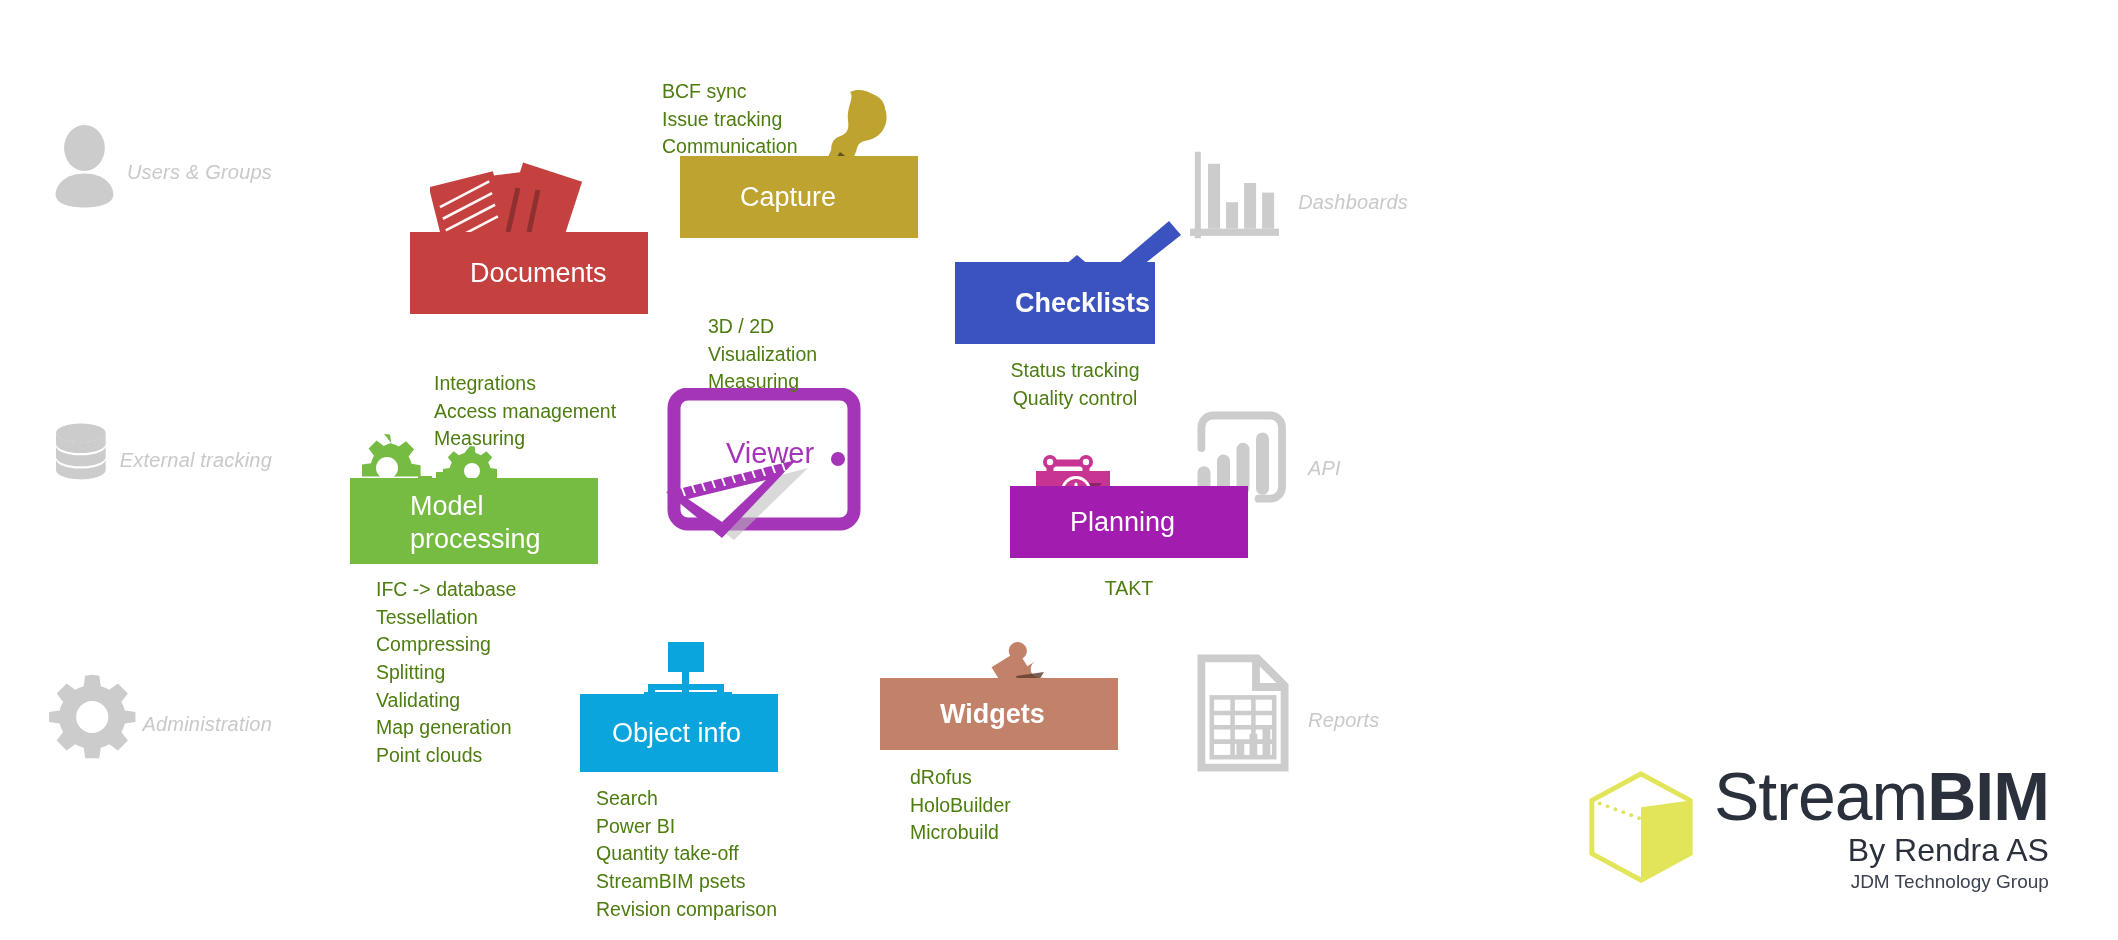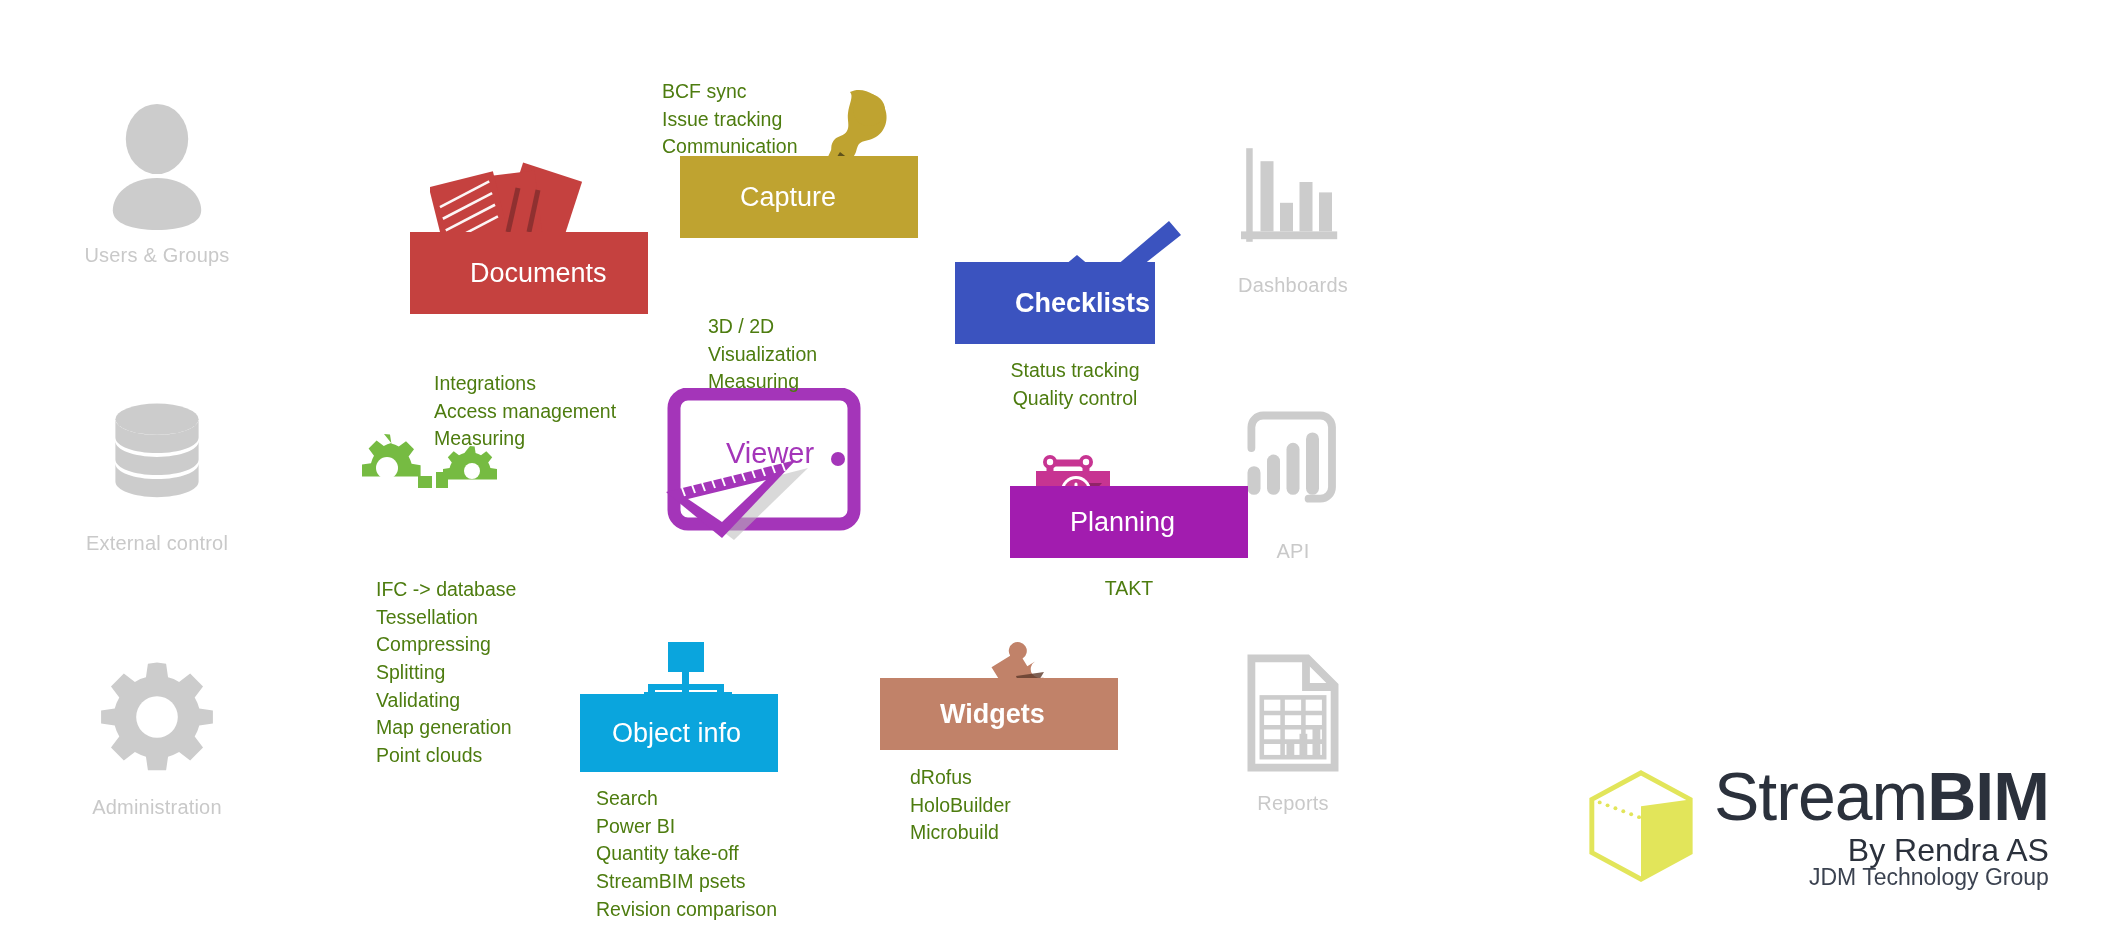--- a/index.html
+++ b/index.html
@@ -6,21 +6,21 @@
   body{
     width:2118px;height:940px;
     background:#ffffff;
     font-family:"Liberation Sans", sans-serif;
     overflow:hidden;
     position:relative;
   }
   .canvas{position:absolute;left:0;top:0;width:2118px;height:940px;}
 
   
-  .greyfeature{position:absolute;display:flex;flex-direction:column;align-items:center;width:230px;}
+  .greyfeature{position:absolute;display:flex;align-items:center;width:230px;font-style:italic;}
   .grey-icon{width:130px;height:130px;display:block;}
   .grey-caption{
     margin-top:14px;
     font-size:20px;
     color:#c9c9c9;
     font-family:"Liberation Sans", sans-serif;
     letter-spacing:.2px;
     white-space:nowrap;
   }
 
@@ -73,23 +73,23 @@
   .logo-word .light{font-weight:400;}
   .logo-word .bold{font-weight:700;}
   .logo-sub{
     font-size:32px;
     color:#2b313c;
     margin-top:4px;
     line-height:1;
     white-space:nowrap;
   }
   .logo-sub2{
-    font-size:23px;
+    font-size:19px;
     color:#3b4250;
-    margin-top:0;
+    margin-top:6px;
     line-height:1;
     white-space:nowrap;
   }
 </style>
 </head>
 <body>
 
 <div class="canvas">
 
   <div class="greyfeature" style="left:42px;top:100px;">
@@ -102,21 +102,21 @@
 
   <div class="greyfeature" style="left:42px;top:388px;">
     <svg class="grey-icon" viewBox="0 0 100 100">
       <g fill="#cccccc">
         <ellipse cx="50" cy="24" rx="32" ry="12"></ellipse>
         <path d="M18 24v14c0 6.6 14.3 12 32 12s32-5.4 32-12V24c0 6.6-14.3 12-32 12s-32-5.4-32-12z"></path>
         <path d="M18 41v14c0 6.6 14.3 12 32 12s32-5.4 32-12V41c0 6.6-14.3 12-32 12s-32-5.4-32-12z"></path>
         <path d="M18 58v14c0 6.6 14.3 12 32 12s32-5.4 32-12V58c0 6.6-14.3 12-32 12s-32-5.4-32-12z"></path>
       </g>
     </svg>
-    <div class="grey-caption">External control</div>
+    <div class="grey-caption">External tracking</div>
   </div>
 
   <div class="greyfeature" style="left:42px;top:652px;">
     <svg class="grey-icon" viewBox="0 0 100 100">
       <path fill="#cccccc" d="M50 8l7 1 1.5 10.5a32 32 0 0 1 8.5 3.5l8.5-6.4 9.9 9.9-6.4 8.5a32 32 0 0 1 3.5 8.5L93 45l0 10-10.5 1.5a32 32 0 0 1-3.5 8.5l6.4 8.5-9.9 9.9-8.5-6.4a32 32 0 0 1-8.5 3.5L57 91H43l-1.5-10.5a32 32 0 0 1-8.5-3.5l-8.5 6.4-9.9-9.9 6.4-8.5a32 32 0 0 1-3.5-8.5L7 55V45l10.5-1.5a32 32 0 0 1 3.5-8.5l-6.4-8.5 9.9-9.9 8.5 6.4a32 32 0 0 1 8.5-3.5L43 9z"></path>
       <circle cx="50" cy="50" r="16" fill="#ffffff"></circle>
     </svg>
     <div class="grey-caption">Administration</div>
   </div>
 
@@ -226,20 +226,24 @@
     <svg class="card-deco" style="left:0px;top:0px;width:186px;height:72px;" viewBox="0 0 186 72">
       <g fill="#76bb42">
         <path d="M44 4l6 .6 1.4 9a26 26 0 0 1 7.4 3l7.2-5.4 8 8-5.4 7.2a26 26 0 0 1 3 7.4l9 1.4v11.4H22V34.6l9-1.4a26 26 0 0 1 3-7.4L28.6 18.6l8-8 7.2 5.4a26 26 0 0 1 7.4-3z"></path>
         <circle cx="47" cy="38" r="11" fill="#ffffff"></circle>
         <path d="M130 16l4.6.5 1 6.6a19 19 0 0 1 5.4 2.2l5.3-4 5.9 5.9-4 5.3a19 19 0 0 1 2.2 5.4l6.6 1v10.5h-54V38.9l6.6-1a19 19 0 0 1 2.2-5.4l-4-5.3 5.9-5.9 5.3 4a19 19 0 0 1 5.4-2.2z"></path>
         <circle cx="132" cy="41" r="8" fill="#ffffff"></circle>
         <rect x="78" y="46" width="14" height="12"></rect>
         <rect x="96" y="42" width="12" height="16"></rect>
       </g>
     </svg>
+    <div class="card-box" style="left:10px;top:48px;width:248px;height:86px;background:#76bb42;align-items:flex-start;padding-top:12px;">
+      <span class="card-label">Model
+processing</span>
+    </div>
     <div class="bullets" style="left:36px;top:146px;">IFC -&gt; database
 Tessellation
 Compressing
 Splitting
 Validating
 Map generation
 Point clouds</div>
   </div>
 
   <div class="card" style="left:660px;top:388px;width:350px;height:220px;">

